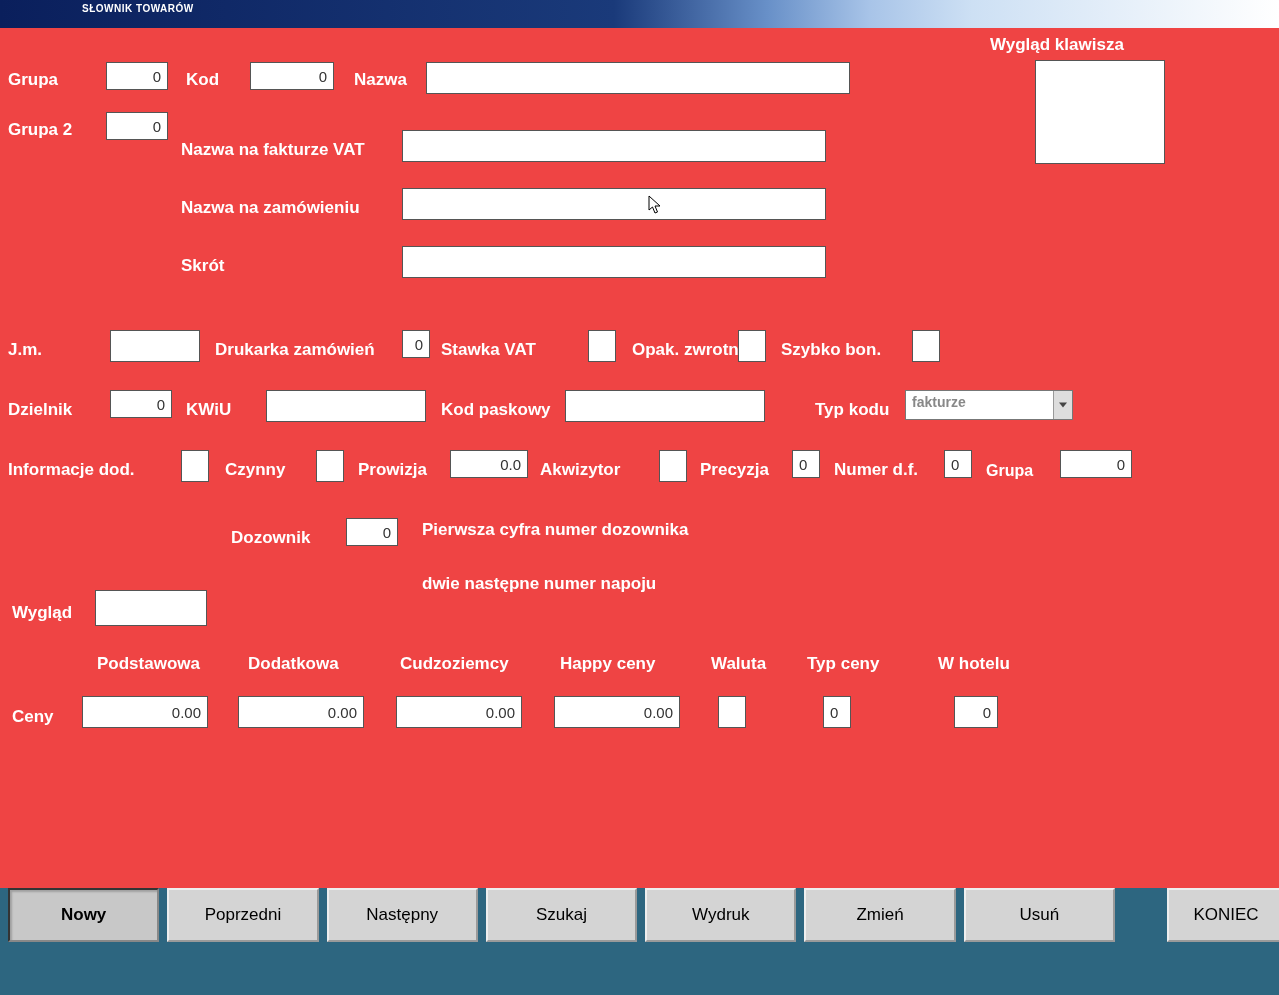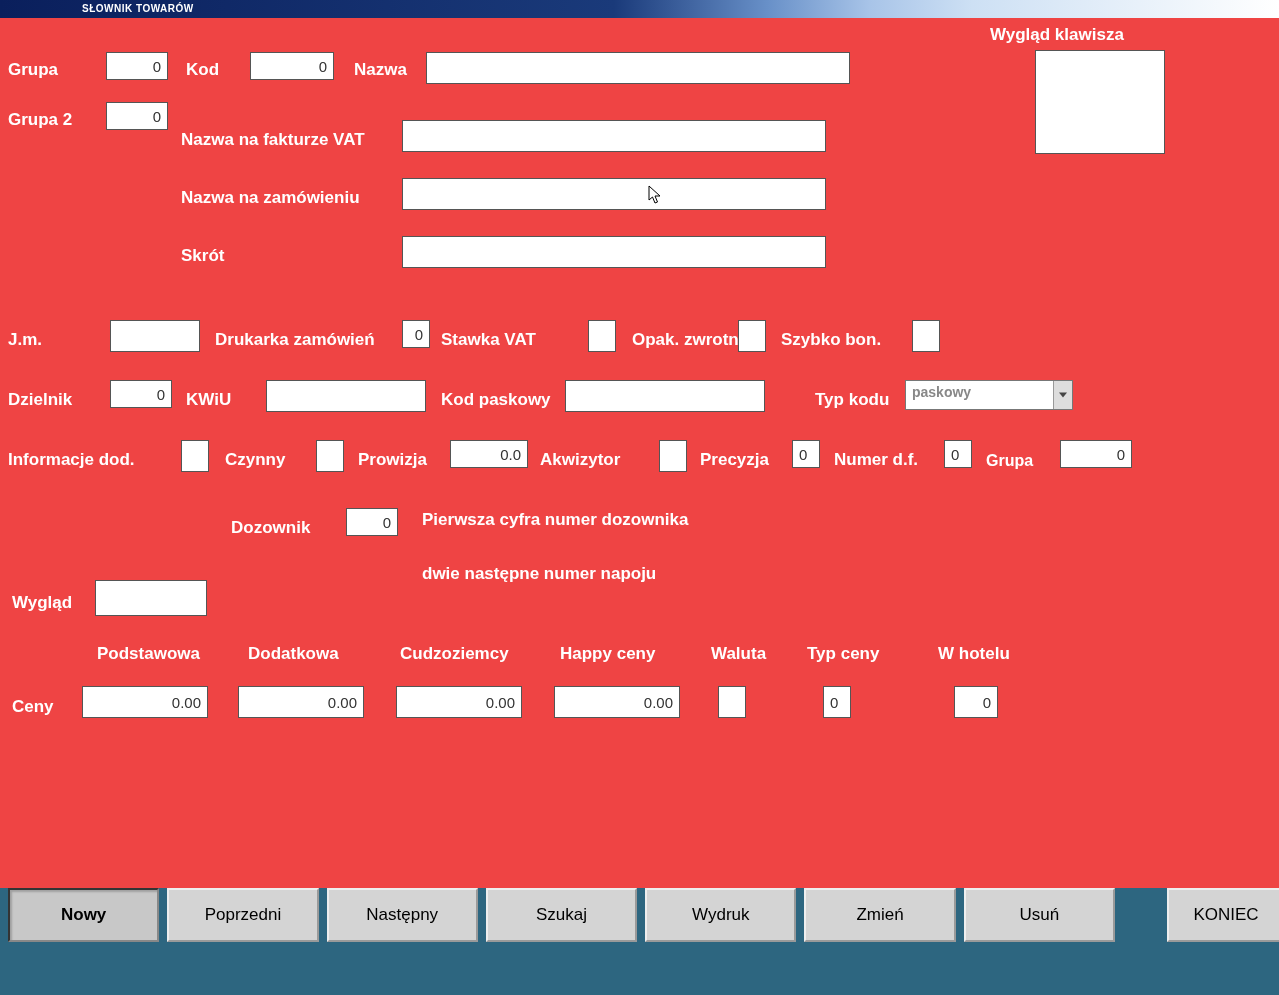--- a/index.html
+++ b/index.html
@@ -4,21 +4,21 @@
 <style>
   * { box-sizing: border-box; margin: 0; padding: 0; }
   body {
     font-family: Arial, sans-serif;
     background: #d4d4d4;
     width: 1279px;
     height: 995px;
     overflow: hidden;
   }
   .titlebar {
-    height: 18px;
+    height: 28px;
     background: linear-gradient(to right, #0a1f5c 0%, #1a3a7a 48%, #6890c8 60%, #a8c4e8 68%, #cde0f4 76%, #ffffff 100%);
     color: #fff;
     font-size: 10px;
     font-weight: bold;
     letter-spacing: 0.5px;
     padding-left: 82px;
     line-height: 18px;
   }
   .main {
     position: relative;
@@ -142,21 +142,21 @@
   <input class="inp" style="left: 912px; top: 302px; width: 28px; height: 32px;" value="">
 
   <div class="lbl" style="left:8px; top:372px;">Dzielnik</div>
   <input class="inp right" style="left: 110px; top: 362px; width: 62px; height: 28px;" value="0">
   <div class="lbl" style="left:186px; top:372px;">KWiU</div>
   <input class="inp" style="left: 266px; top: 362px; width: 160px; height: 32px;" value="">
   <div class="lbl" style="left:441px; top:372px;">Kod paskowy</div>
   <input class="inp" style="left: 565px; top: 362px; width: 200px; height: 32px;" value="">
   <div class="lbl" style="left:815px; top:372px;">Typ kodu</div>
   <div class="select" style="left:905px; top:362px; width:168px; height:30px;">
-    <span>paskowy</span>
+    <span>fakturze</span>
     <span class="select-arrow"></span>
   </div>
 
   <div class="lbl" style="left:8px; top:432px;">Informacje dod.</div>
   <input class="inp" style="left: 181px; top: 422px; width: 28px; height: 32px;" value="">
   <div class="lbl" style="left:225px; top:432px;">Czynny</div>
   <input class="inp" style="left: 316px; top: 422px; width: 28px; height: 32px;" value="">
   <div class="lbl" style="left:358px; top:432px;">Prowizja</div>
   <input class="inp right" style="left: 450px; top: 422px; width: 78px; height: 28px;" value="0.0">
   <div class="lbl" style="left:540px; top:432px;">Akwizytor</div>

